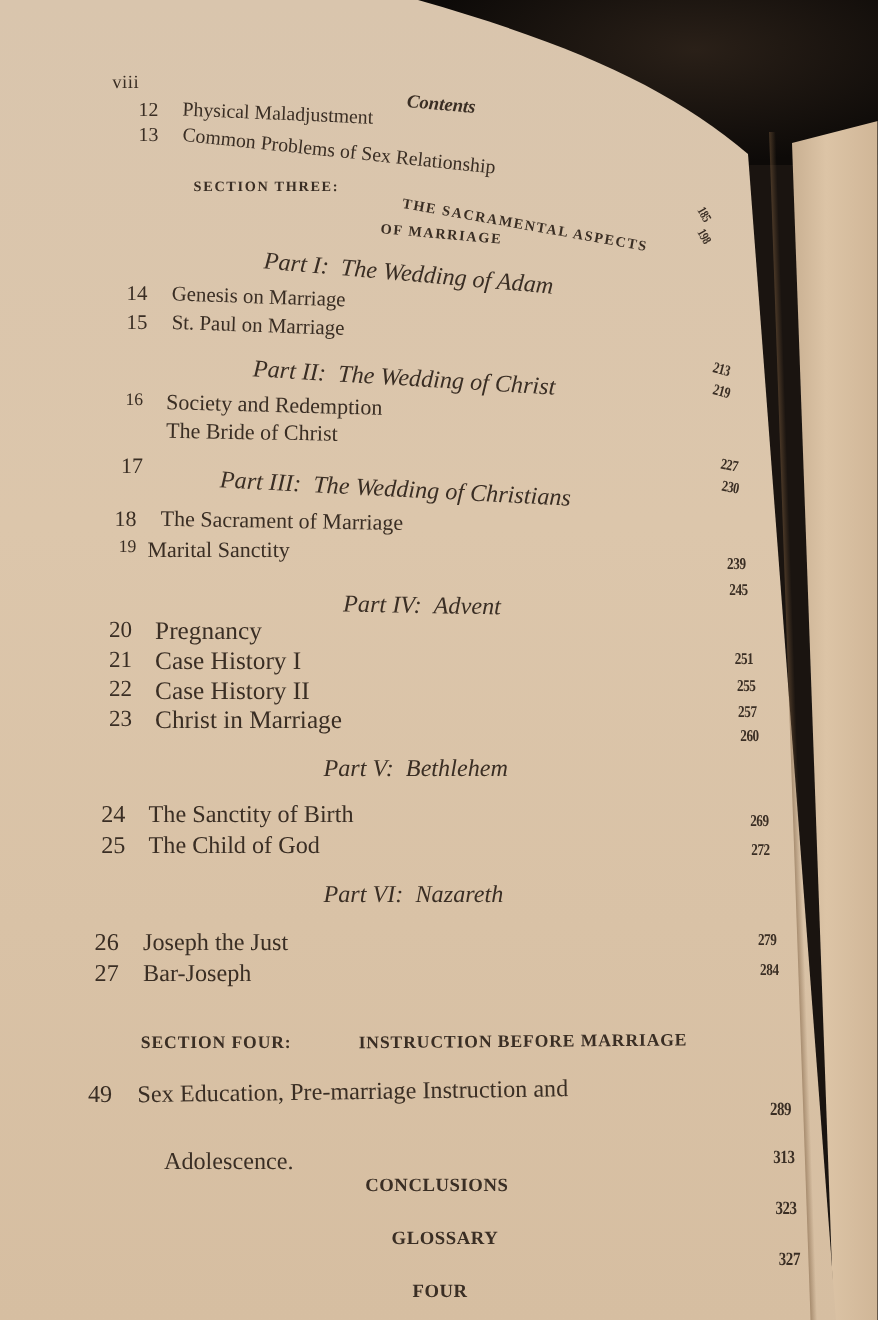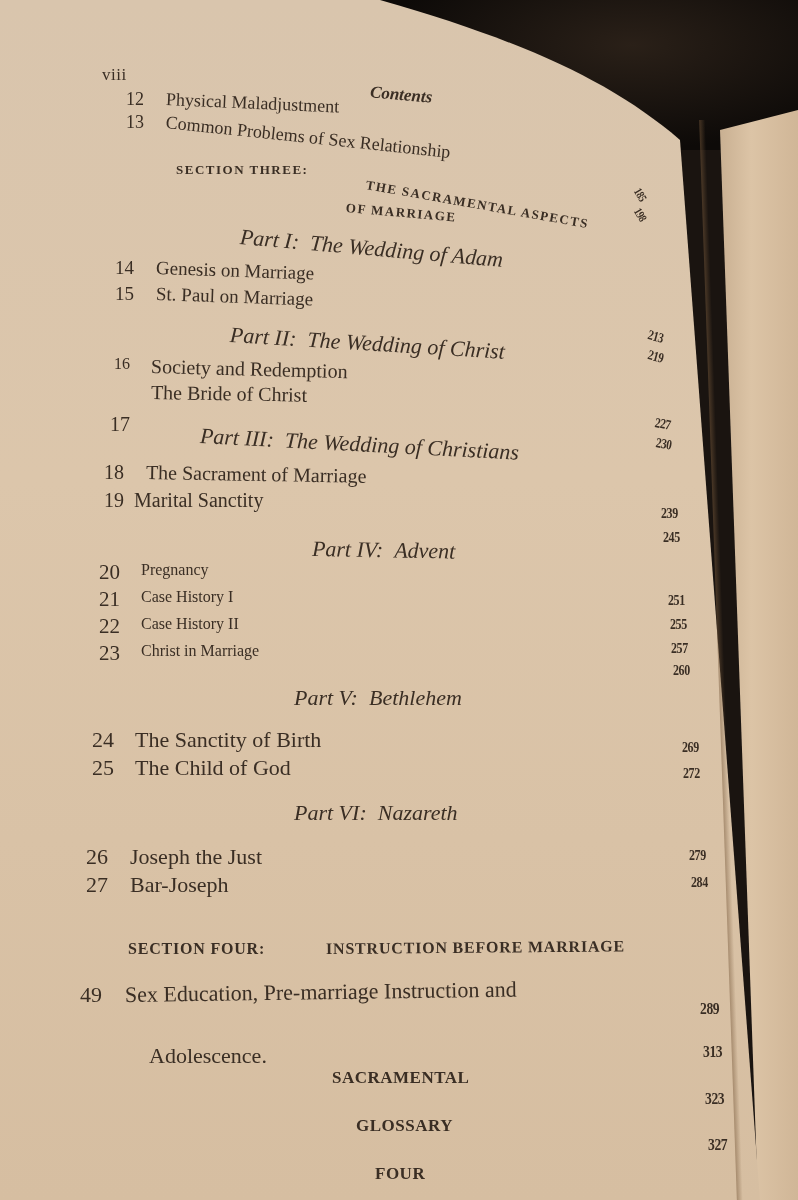--- a/index.html
+++ b/index.html
@@ -25,21 +25,21 @@
   }
   .page-shadow {
     position: absolute; left: 718px; top: 120px; width: 6px; height: 1080px;
     background: linear-gradient(90deg, rgba(120,90,60,0.5), rgba(120,90,60,0));
     transform: skewX(2deg);
   }
   .t { position: absolute; white-space: nowrap; line-height: 1; }
   .pgnum { font-size: 17px; letter-spacing: 0.5px; }
   .running-title { font-style: italic; font-size: 17px; font-weight: bold; }
   .ch-num { font-size: 21px; text-align: right; width: 34px; }
-  .ch-title { font-size: 16px; }
+  .ch-title { font-size: 23px; }
   .section { font-size: 14.5px; font-weight: bold; letter-spacing: 1.5px; }
   .part { font-size: 22px; font-style: italic; }
   .page-ref { font-size: 15px; font-weight: bold; letter-spacing: -0.5px; transform: scaleX(0.8); transform-origin: left center; }
   .back-matter { font-size: 17px; font-weight: bold; letter-spacing: 0.5px; }
 </style>
 </head>
 <body>
 
 <div class="backdrop-dark"></div>
 <div class="page-edge"></div>
@@ -72,21 +72,21 @@
 <div class="t ch-num" style="left:96px;top:356px;font-size:16px;">16</div>
 <div class="t ch-title" style="left:151px;top:356px;font-size:20px;transform:rotate(1.5deg);transform-origin:left center;">Society and Redemption</div>
 <div class="t ch-num" style="left:96px;top:382px;font-size:20px;margin-top:32px;">17</div>
 <div class="t ch-title" style="left:151px;top:382px;font-size:20px;transform:rotate(1deg);transform-origin:left center;">The Bride of Christ</div>
 
 <div class="t part" style="left:200px;top:425px;transform:rotate(3deg);transform-origin:left center;">
   <span>Part III:</span>&nbsp;&nbsp;<span>The Wedding of Christians</span>
 </div>
 <div class="t ch-num" style="left:90px;top:462px;font-size:20px;">18</div>
 <div class="t ch-title" style="left:146px;top:462px;font-size:20px;transform:rotate(1deg);transform-origin:left center;">The Sacrament of Marriage</div>
-<div class="t ch-num" style="left:90px;top:490px;font-size:20px;">19</div>
+<div class="t ch-num" style="left:90px;top:490px;font-size:16px;">19</div>
 <div class="t ch-title" style="left:134px;top:490px;font-size:20px;">Marital Sanctity</div>
 
 <div class="t part" style="left:312px;top:538px;transform:rotate(1deg);transform-origin:left center;">
   <span>Part IV:</span>&nbsp;&nbsp;<span>Advent</span>
 </div>
 <div class="t ch-num" style="left:86px;top:562px;">20</div>
 <div class="t ch-title" style="left:141px;top:562px;">Pregnancy</div>
 <div class="t ch-num" style="left:86px;top:589px;">21</div>
 <div class="t ch-title" style="left:141px;top:589px;">Case History I</div>
 <div class="t ch-num" style="left:86px;top:616px;">22</div>
@@ -110,21 +110,21 @@
 <div class="t ch-num" style="left:74px;top:874px;font-size:22px;">27</div>
 <div class="t ch-title" style="left:130px;top:874px;font-size:22px;">Bar-Joseph</div>
 
 <div class="t section" style="left:128px;top:941px;font-size:16px;letter-spacing:0.8px;">SECTION FOUR:</div>
 <div class="t section" style="left:326px;top:941px;font-size:16px;letter-spacing:0.8px;transform:rotate(-0.5deg);transform-origin:left center;">INSTRUCTION BEFORE MARRIAGE</div>
 
 <div class="t ch-num" style="left:68px;top:984px;font-size:22px;">49</div>
 <div class="t ch-title" style="left:125px;top:984px;font-size:22px;transform:rotate(-0.8deg);transform-origin:left center;">Sex Education, Pre-marriage Instruction and</div>
 <div class="t ch-title" style="left:149px;top:1013px;font-size:22px;margin-top:32px;">Adolescence.</div>
 
-<div class="t back-matter" style="left:332px;top:1069px;">SACRAMENTAL</div>
+<div class="t back-matter" style="left:332px;top:1069px;">CONCLUSIONS</div>
 <div class="t back-matter" style="left:356px;top:1117px;">GLOSSARY</div>
 <div class="t back-matter" style="left:375px;top:1165px;">FOUR</div>
 
 <div class="t page-ref" style="left:637px;top:183px;font-size:12px;transform:rotate(60deg) scaleX(0.8);">185</div>
 <div class="t page-ref" style="left:637px;top:203px;font-size:12px;transform:rotate(60deg) scaleX(0.8);">198</div>
 <div class="t page-ref" style="left:648px;top:328px;font-size:14px;transform:rotate(15deg) scaleX(0.8);">213</div>
 <div class="t page-ref" style="left:648px;top:348px;font-size:14px;transform:rotate(15deg) scaleX(0.8);">219</div>
 <div class="t page-ref" style="left:655px;top:416px;font-size:14px;transform:rotate(10deg) scaleX(0.8);">227</div>
 <div class="t page-ref" style="left:656px;top:436px;font-size:14px;transform:rotate(10deg) scaleX(0.8);">230</div>
 <div class="t page-ref" style="left:661px;top:506px;">239</div>

